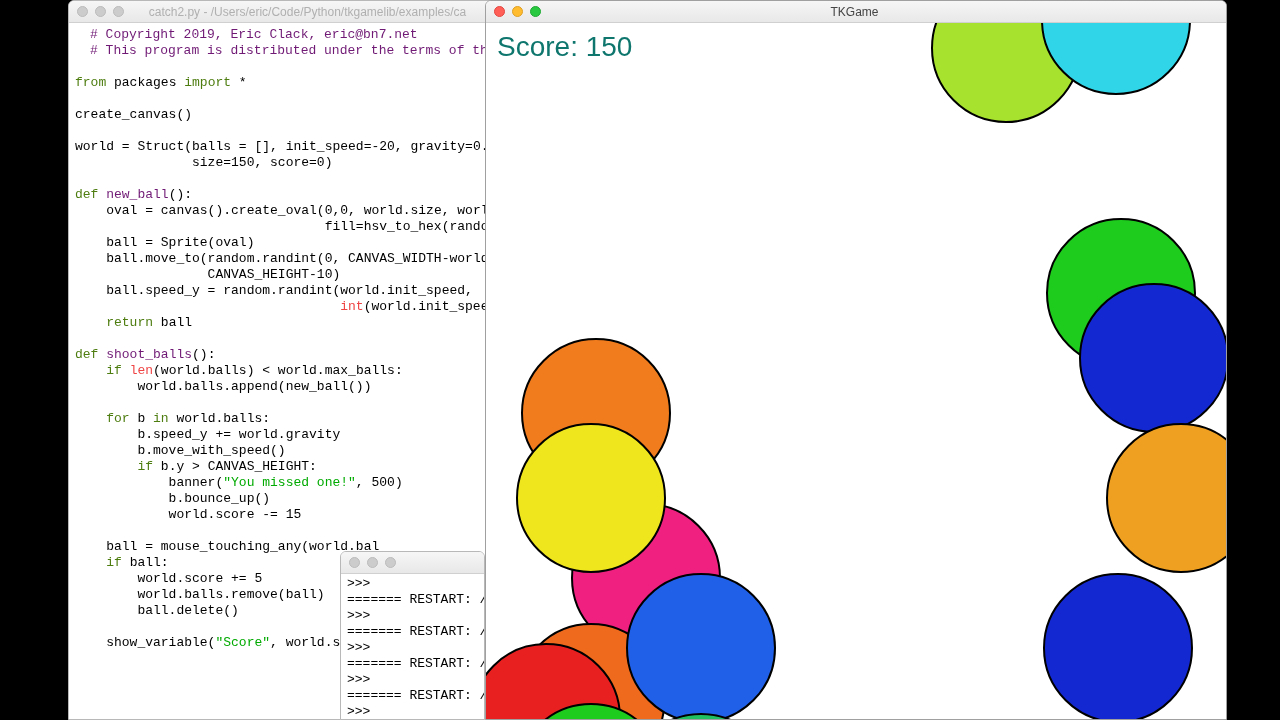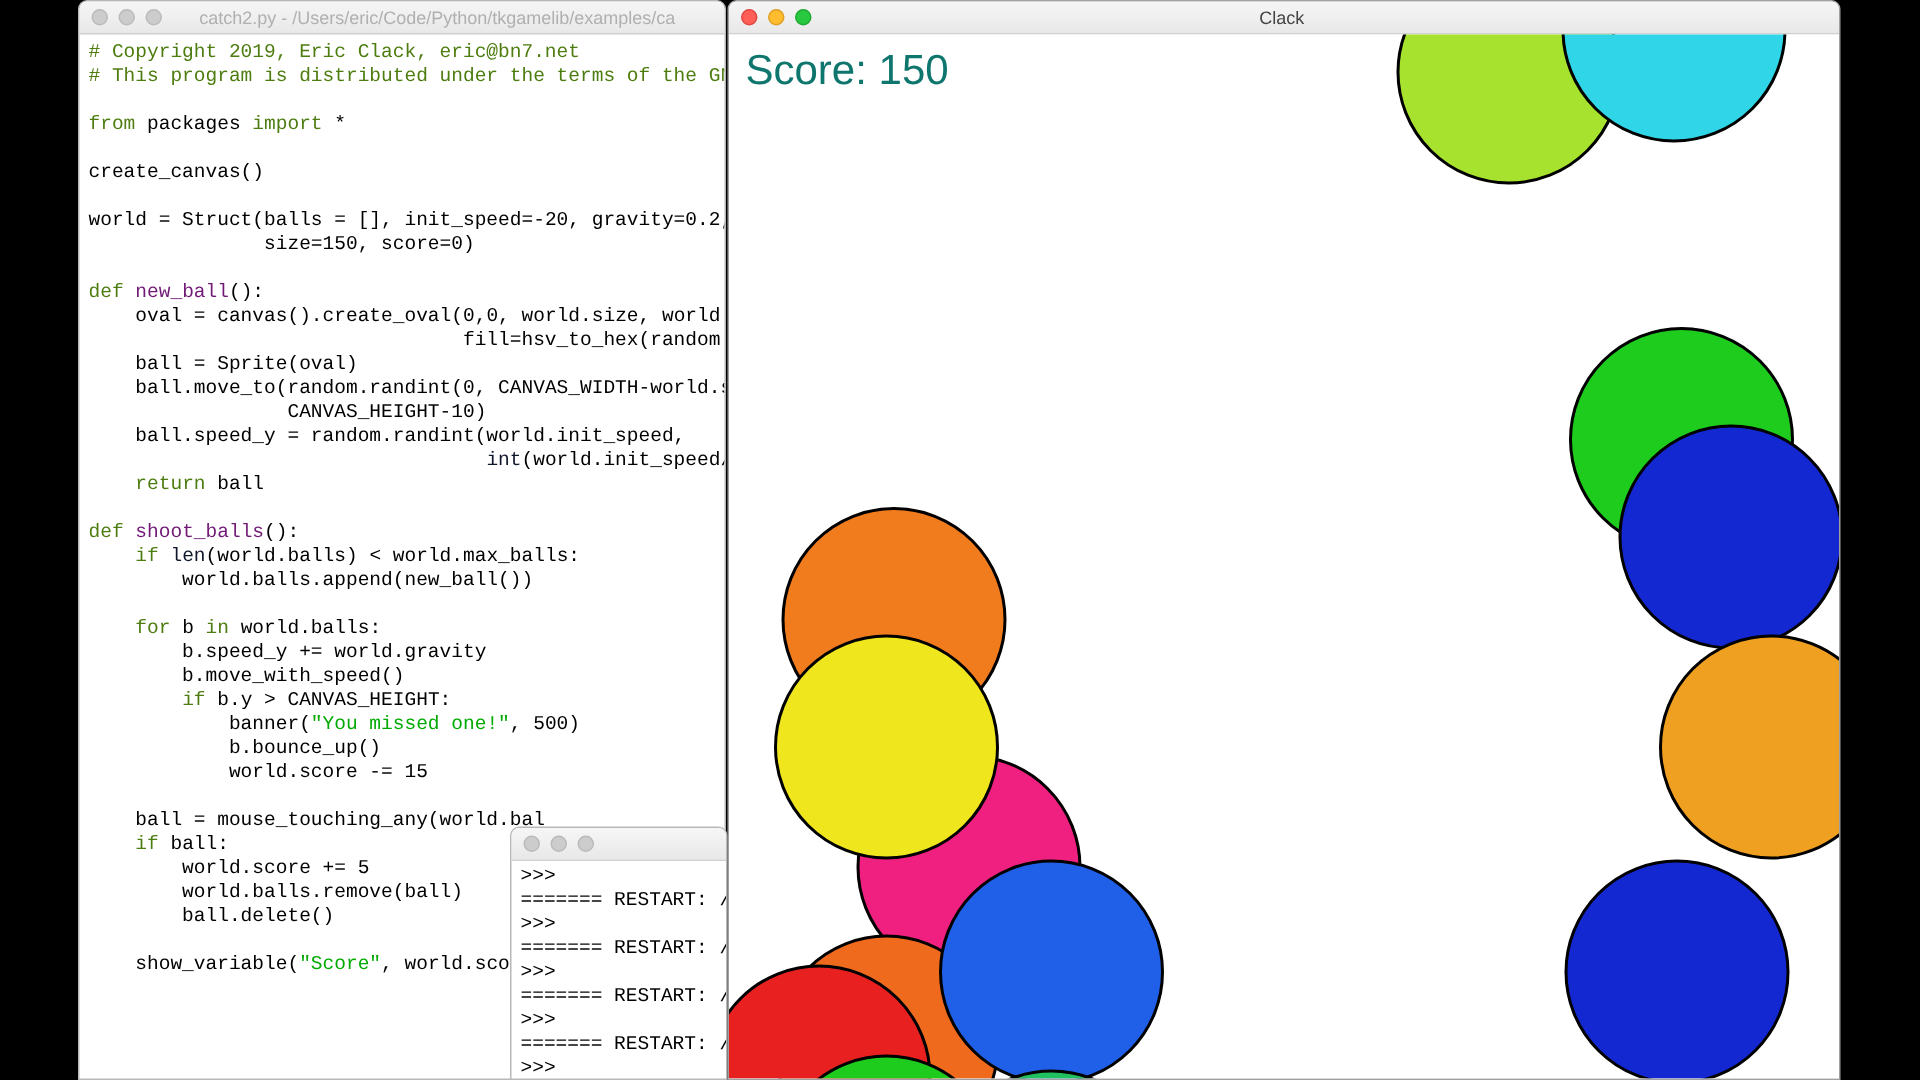--- a/index.html
+++ b/index.html
@@ -8,21 +8,21 @@
     width: 1280px;
     height: 720px;
     background: #000;
     font-family: Menlo, Monaco, "Courier New", monospace;
     font-size: 13px;
     overflow: hidden;
     position: relative;
   }
   .editor-window {
     position: absolute;
-    left: 52px;
+    left: 68px;
     top: 0;
     width: 432px;
     height: 720px;
     background: #fff;
     border: 1px solid #b8b8b8;
     border-radius: 6px 6px 0 0;
     overflow: hidden;
   }
   .titlebar {
     height: 22px;
@@ -48,25 +48,25 @@
     white-space: nowrap;
     overflow: hidden;
   }
   .editor-body {
     padding: 4px 6px;
     white-space: pre;
     line-height: 16px;
     color: #000;
     overflow: hidden;
   }
-  .c-comment { color: #4d7c0f; }
+  .c-comment { color: #701a75; margin-left: 15px; }
   .c-kw { color: #4d7c0f; }
   .c-def { color: #701a75; }
   .c-str { color: #0a0; }
-  .c-builtin { color: #0f172a; }
+  .c-builtin { color: #ef4444; }
 
   .console-window {
     position: absolute;
     left: 340px;
     top: 551px;
     width: 145px;
     height: 169px;
     background: #fff;
     border: 1px solid #b8b8b8;
     border-radius: 6px 6px 0 0;
@@ -149,21 +149,21 @@
   <div class="console-body" id="console-body"><div>&gt;&gt;&gt;</div><div>======= RESTART: /U</div><div>&gt;&gt;&gt;</div><div>======= RESTART: /U</div><div>&gt;&gt;&gt;</div><div>======= RESTART: /U</div><div>&gt;&gt;&gt;</div><div>======= RESTART: /U</div><div>&gt;&gt;&gt;</div></div>
 </div>
 
 <div class="game-window">
   <div class="game-titlebar">
     <div class="traffic-lights">
       <div class="dot red"></div>
       <div class="dot yellow"></div>
       <div class="dot green"></div>
     </div>
-    <div class="title">Clack</div>
+    <div class="title">TKGame</div>
     <div style="width:50px"></div>
   </div>
   <div class="game-canvas" id="game-canvas">
     <div class="score-text">Score: 150</div>
   <div class="ball" style="left: 445px; top: -50px; width: 150px; height: 150px; background: rgb(166, 226, 46);"></div>
       <div class="ball" style="left: 555px; top: -78px; width: 150px; height: 150px; background: rgb(48, 213, 232);"></div>
       <div class="ball" style="left: 560px; top: 195px; width: 150px; height: 150px; background: rgb(30, 204, 30);"></div>
       <div class="ball" style="left: 593px; top: 260px; width: 150px; height: 150px; background: rgb(20, 40, 210);"></div>
       <div class="ball" style="left: 620px; top: 400px; width: 150px; height: 150px; background: rgb(240, 160, 32);"></div>
       <div class="ball" style="left: 557px; top: 550px; width: 150px; height: 150px; background: rgb(20, 40, 210);"></div>

